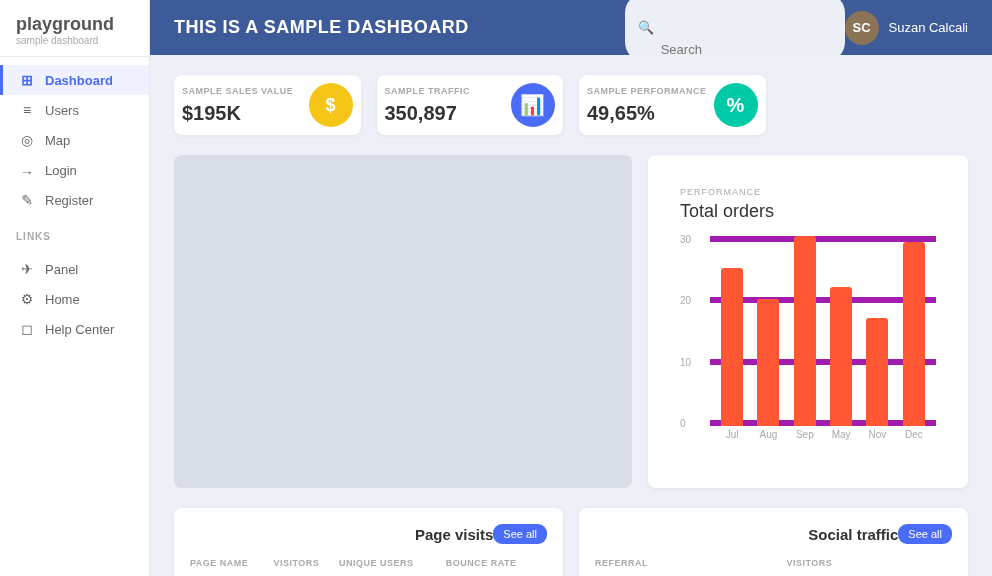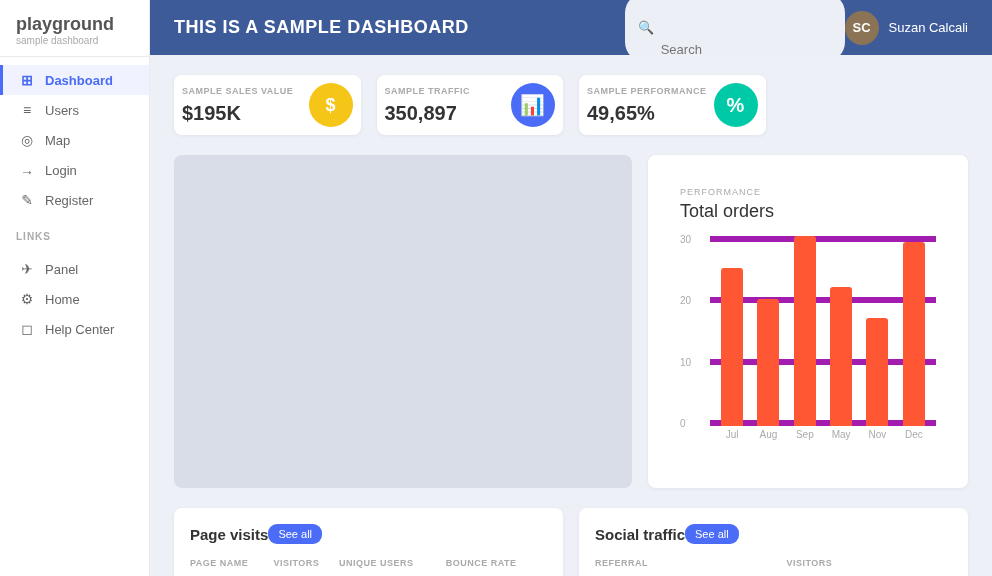--- a/index.html
+++ b/index.html
@@ -276,21 +276,21 @@
     }
     .table-card {
       background: #fff;
       border-radius: 8px;
       padding: 16px;
       box-shadow: 0 1px 4px rgba(0,0,0,0.06);
     }
     .table-card-header {
       display: flex;
       align-items: center;
-      justify-content: flex-start;
+      justify-content: flex-end;
       margin-bottom: 14px;
     }
     .table-card-title {
       font-size: 15px;
       font-weight: 700;
       color: #333;
     }
     .see-all-btn {
       background: #4a6cf7;
       color: #fff;

